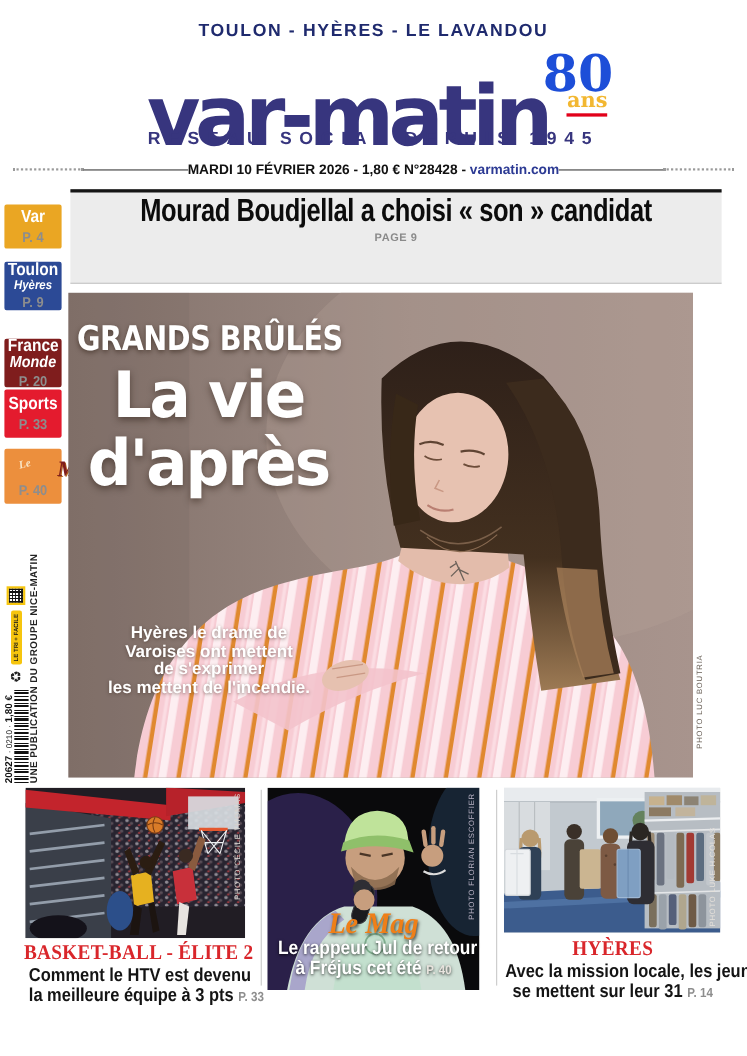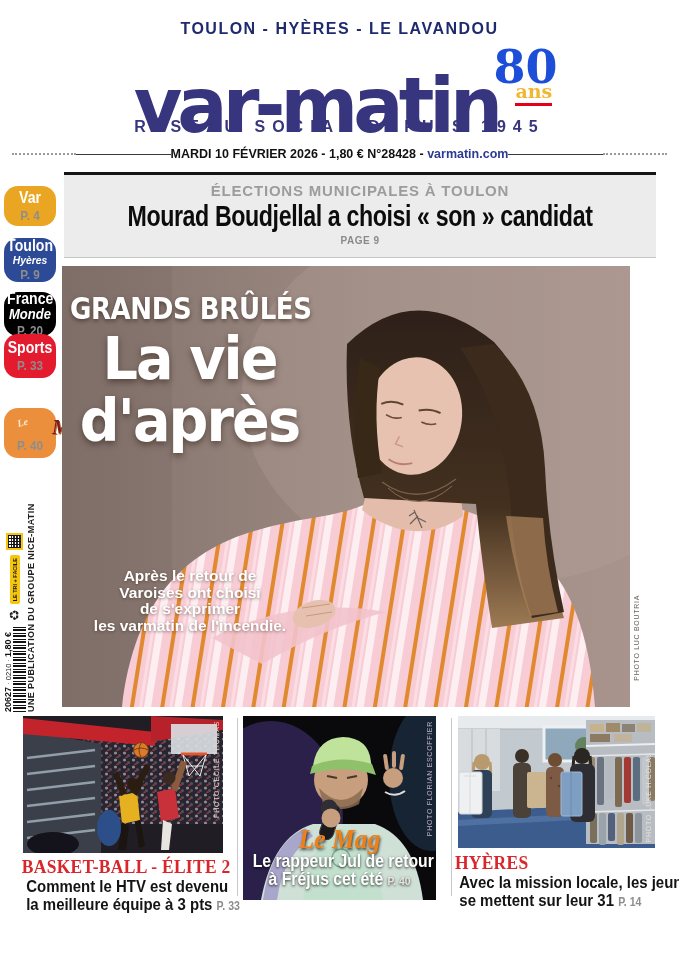--- a/index.html
+++ b/index.html
@@ -28,30 +28,30 @@
 
   
   .banner{left:64px;top:172px;width:592px;height:82px;background:#ececec;
           border-top:3px solid #151515;border-bottom:1px solid #c4c4c4;text-align:center;}
   .banner-kicker{margin-top:7px;font-size:15px;font-weight:bold;letter-spacing:.8px;color:#9c9c9c;}
   .banner-head{margin-top:1px;font-size:29px;font-weight:bold;color:#0c0c0c;white-space:nowrap;
                transform:scaleX(.8);transform-origin:center;letter-spacing:-.5px;}
   .banner-page{margin-top:2px;font-size:10px;font-weight:bold;color:#8a8a8a;letter-spacing:.5px;}
 
   
-  .tab{left:4px;width:52px;border-radius:14px;color:#fff;text-align:center;
+  .tab{left:4px;width:52px;border-radius:2px;color:#fff;text-align:center;
        display:flex;flex-direction:column;justify-content:center;line-height:1.02;}
   .tab .t-label{font-size:16px;font-weight:bold;transform:scaleX(.88);}
   .tab .t-sub{font-size:11.5px;font-weight:bold;font-style:italic;transform:scaleX(.9);}
   .tab .t-page{font-size:13px;font-weight:bold;margin-top:2px;transform:scaleX(.9);}
   .tab-var{top:186px;height:40px;background:#eaa623;}
   .tab-toulon{top:238px;height:44px;background:#2c4a96;}
-  .tab-france{top:292px;height:44px;background:#000000;}
+  .tab-france{top:308px;height:44px;background:#7f1d1d;}
   .tab-france .t-sub{font-size:14.5px;}
-  .tab-sports{top:334px;height:44px;background:#e41b2e;}
+  .tab-sports{top:354px;height:44px;background:#e41b2e;}
   .tab-mag{top:408px;height:50px;background:#ec8f3d;}
   .mag-le{font-family:"Liberation Serif",serif;font-style:italic;font-weight:bold;font-size:10px;
           color:#f9e7c8;display:block;transform:rotate(-14deg) translate(-8px,2px);}
   .mag-word{font-family:"Liberation Serif",serif;font-style:italic;font-weight:bold;font-size:20px;
             color:#7f1d1d;display:block;margin-top:-7px;text-shadow:1px 1px 0 #b05f1d;padding-left:48px;}
 
   
   .mainphoto{left:62px;top:266px;width:568px;height:441px;}
   .mainphoto svg{position:absolute;left:0;top:0;width:100%;height:100%;}
   .m-kicker{position:absolute;left:8px;top:24px;font-family:"DejaVu Sans",sans-serif;font-weight:bold;
@@ -85,21 +85,21 @@
   .spine-row2{height:15px;font-size:9px;font-weight:bold;color:#222;letter-spacing:.4px;white-space:nowrap;}
 
   
   .tphoto{overflow:hidden;}
   .tphoto svg{position:absolute;left:0;top:0;width:100%;height:100%;}
   .t1photo{left:23px;top:716px;width:200px;height:137px;}
   .t2photo{left:243px;top:716px;width:193px;height:184px;}
   .t3photo{left:458px;top:716px;width:197px;height:132px;}
   .tdivider{width:1px;background:#c9c9c9;top:718px;height:178px;}
   .td1{left:237px;} .td2{left:451px;}
-  .tcap{}
+  .tcap{text-align:center;}
   .t1cap{left:13px;top:856px;width:220px;} .t3cap{left:446px;top:852px;width:222px;}
   .t-kicker{font-family:"Liberation Serif",serif;font-weight:bold;font-size:19px;color:#d9262b;
             letter-spacing:.3px;white-space:nowrap;transform:scaleX(.92);}
   .t-line{font-size:17px;font-weight:bold;color:#141414;line-height:17.5px;white-space:nowrap;
           transform:scaleX(.88);}
   .t-page{color:#8d8d8d;font-size:12px;font-weight:bold;}
   .t2overlay{left:243px;top:826px;width:193px;text-align:center;}
   .t2-mag{font-family:"Liberation Serif",serif;font-style:italic;font-weight:bold;font-size:27px;
           color:#ef7f17;line-height:26px;text-shadow:1px 2px 3px rgba(0,0,0,.7);transform:scaleX(.95);}
   .t2-line{font-size:17.5px;font-weight:bold;color:#fff;line-height:18px;white-space:nowrap;
@@ -118,21 +118,20 @@
   <div class="abs tagline">RÉSEAU SOCIAL DEPUIS 1945</div>
   <div class="abs dateline">
     <span class="dot-rule"></span>
     <span class="sol-rule"></span>
     <span class="date-text"><span>MARDI 10 FÉVRIER 2026 - 1,80 € N°28428 - </span><span class="date-site">varmatin.com</span></span>
     <span class="sol-rule"></span>
     <span class="dot-rule"></span>
   </div>
 
   <div class="abs banner">
-    <div class="banner-kicker">ÉLECTIONS MUNICIPALES À TOULON</div>
     <div class="banner-head">Mourad Boudjellal a choisi « son » candidat</div>
     <div class="banner-page">PAGE 9</div>
   </div>
 
   <div class="abs tab tab-var">
     <span class="t-label">Var</span>
     <span class="t-page">P. 4</span>
   </div>
   <div class="abs tab tab-toulon">
     <span class="t-label">Toulon</span>
@@ -200,24 +199,24 @@
       <path d="M150 372 Q232 330 324 346 Q262 362 200 398 Z" fill="#f3c3cc" opacity=".9"></path>
       <ellipse cx="252" cy="348" rx="22" ry="13" fill="#e6c1b0" transform="rotate(-18 252 348)"></ellipse>
       <path d="M240 342 L268 338 M244 350 L270 346" stroke="#c99884" stroke-width="1.2"></path>
     </svg>
     <div class="m-kicker">GRANDS BRÛLÉS</div>
     <div class="m-head">
       <div>La vie</div>
       <div>d'après</div>
     </div>
     <div class="m-intro">
-      <div>Après le retour de</div>
-      <div>Varoises ont choisi</div>
+      <div>Hyères le drame de</div>
+      <div>Varoises ont mettent</div>
       <div>de s'exprimer</div>
-      <div>les varmatin de l'incendie.</div>
+      <div>les mettent de l'incendie.</div>
     </div>
   </div>
   <span class="vcred" style="left:633px;top:595px;">PHOTO LUC BOUTRIA</span>
 
   <div class="abs spine">
     <div class="spine-row1">
       <div class="bc-group">
         <div class="bc-nums">
           <span class="big">20627</span>
           <span>· 0210 ·</span>

